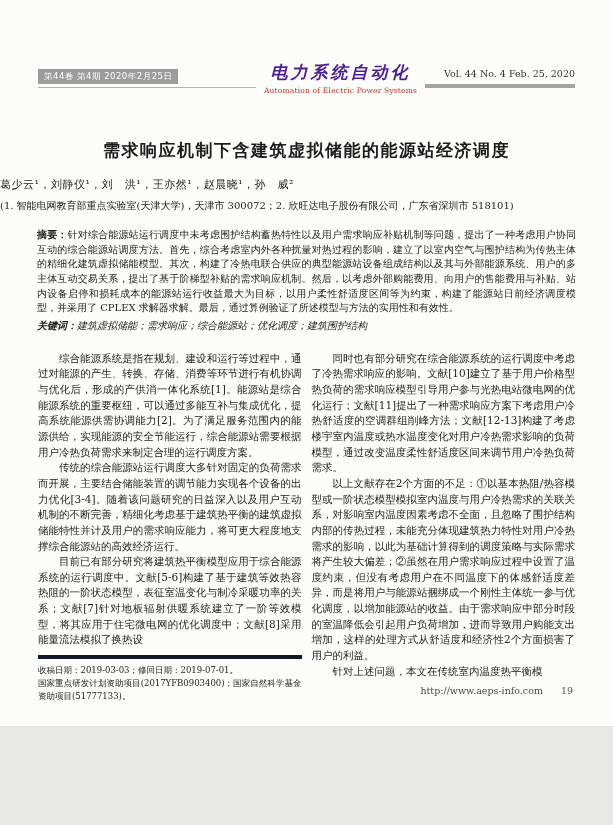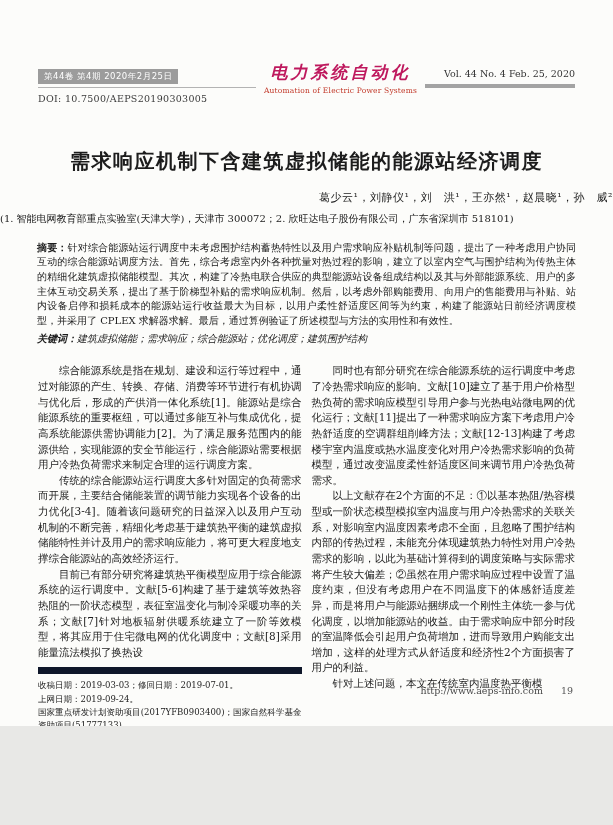--- a/index.html
+++ b/index.html
@@ -13,46 +13,46 @@
   .h-left { flex:0 0 218px; }
   .badge-row { border-bottom:1px solid #b3b3b3; padding-bottom:3px; }
   .issue-badge {
     display:inline-block; background:#9c9c9c; color:#ffffff;
     font-size:8.5px; line-height:1; padding:3px 6px; letter-spacing:0.5px;
     font-family:"DejaVu Sans","Liberation Sans",sans-serif;
   }
   .doi { font-size:9.5px; color:#3a3a3a; margin-top:5px; letter-spacing:0.3px; }
   .h-center { flex:1; text-align:center; margin-top:-3px; }
   .journal-cn {
-    color:#be185d; font-size:17px; font-weight:bold; font-style:italic;
+    color:#4c1d95; font-size:17px; font-weight:bold; font-style:italic;
     letter-spacing:3px; font-family:"DejaVu Serif","Liberation Serif",serif;
   }
   .journal-en { color:#c2392a; font-size:7.5px; margin-top:2px; letter-spacing:0.2px; }
   .h-right { flex:0 0 150px; text-align:right; }
   .vol-row { border-bottom:4px solid #a3a3a3; padding:4px 0 5px; font-size:9.5px; color:#333; }
   
-  .article-title { text-align:center; font-size:20px; font-weight:bold; letter-spacing:1.5px; margin:44px 30px 0; }
-  .authors { text-align:right; font-size:11px; margin-top:15px; letter-spacing:0.5px; }
+  .article-title { text-align:center; font-size:17px; font-weight:bold; letter-spacing:1.5px; margin:44px 30px 0; }
+  .authors { text-align:left; font-size:11px; margin-top:15px; letter-spacing:0.5px; }
   .affiliation { font-size:10px; margin-top:7px; color:#222; }
   
   .abstract { margin:15px 37px 0; font-size:10px; line-height:1.47; text-align:justify; }
   .kw-line { margin:3px 37px 0; font-size:10px; line-height:1.47; text-align:justify;font-style:italic; }
   .lbl { font-weight:bold; font-family:"DejaVu Sans","Liberation Sans",sans-serif; }
   
   .columns { display:flex; gap:10px; margin:17px 38px 0; }
   .col { flex:1; min-width:0; font-size:10.5px; line-height:1.49; text-align:justify; }
   .col p { margin:0; text-indent:2em; }
   .col p.no-indent { text-indent:0; }
   .section-heading {
     font-weight:bold; font-size:11.5px; margin:0 0 9px;
     font-family:"DejaVu Sans","Liberation Sans",sans-serif;
   }
   .section-heading .num { margin-right:16px; }
   
-  .footnotes { margin-top:7px; border-top:7px solid #0f172a; padding-top:5px;
+  .footnotes { margin-top:7px; border-top:4px solid #0f172a; padding-top:5px;
     font-size:8.5px; line-height:1.55; color:#222; text-align:justify; }
   .footnotes div { margin:0; }
   
   .page-footer { position:absolute; right:40px; bottom:30px; font-size:9.5px; color:#474747; }
   .page-footer .pageno { margin-left:18px; color:#555; }
   .watermark {
     position:absolute; left:0; bottom:5px; width:100%; text-align:center;
     font-size:12.5px; color:#2d2a28; letter-spacing:0.5px;
     font-family:"DejaVu Sans","Liberation Sans",sans-serif;
   }
@@ -60,21 +60,20 @@
 </head>
 <body>
 
 <div class="page">
 
   <div class="header">
     <div class="h-left">
       <div class="badge-row">
         <span class="issue-badge">第44卷 第4期 2020年2月25日</span>
       </div>
-      <div class="doi">DOI: 10.7500/AEPS20190303005</div>
     </div>
     <div class="h-center">
       <div class="journal-cn">电力系统自动化</div>
       <div class="journal-en">Automation of Electric Power Systems</div>
     </div>
     <div class="h-right">
       <div class="vol-row">Vol. 44 No. 4 Feb. 25, 2020</div>
     </div>
   </div>
 
@@ -91,21 +90,20 @@
   </div>
 
   <div class="columns">
 
     <div class="col">
       <p>综合能源系统是指在规划、建设和运行等过程中，通过对能源的产生、转换、存储、消费等环节进行有机协调与优化后，形成的产供消一体化系统[1]。能源站是综合能源系统的重要枢纽，可以通过多能互补与集成优化，提高系统能源供需协调能力[2]。为了满足服务范围内的能源供给，实现能源的安全节能运行，综合能源站需要根据用户冷热负荷需求来制定合理的运行调度方案。</p>
       <p>传统的综合能源站运行调度大多针对固定的负荷需求而开展，主要结合储能装置的调节能力实现各个设备的出力优化[3-4]。随着该问题研究的日益深入以及用户互动机制的不断完善，精细化考虑基于建筑热平衡的建筑虚拟储能特性并计及用户的需求响应能力，将可更大程度地支撑综合能源站的高效经济运行。</p>
       <p>目前已有部分研究将建筑热平衡模型应用于综合能源系统的运行调度中。文献[5-6]构建了基于建筑等效热容热阻的一阶状态模型，表征室温变化与制冷采暖功率的关系；文献[7]针对地板辐射供暖系统建立了一阶等效模型，将其应用于住宅微电网的优化调度中；文献[8]采用能量流法模拟了换热设</p>
       <div class="footnotes">
         <div>收稿日期：2019-03-03；修回日期：2019-07-01。</div>
-        <div>上网日期：2019-09-24。</div>
         <div>国家重点研发计划资助项目(2017YFB0903400)；国家自然科学基金资助项目(51777133)。</div>
       </div>
     </div>
 
     <div class="col">
       <p>同时也有部分研究在综合能源系统的运行调度中考虑了冷热需求响应的影响。文献[10]建立了基于用户价格型热负荷的需求响应模型引导用户参与光热电站微电网的优化运行；文献[11]提出了一种需求响应方案下考虑用户冷热舒适度的空调群组削峰方法；文献[12-13]构建了考虑楼宇室内温度或热水温度变化对用户冷热需求影响的负荷模型，通过改变温度柔性舒适度区间来调节用户冷热负荷需求。</p>
       <p>以上文献存在2个方面的不足：①以基本热阻/热容模型或一阶状态模型模拟室内温度与用户冷热需求的关联关系，对影响室内温度因素考虑不全面，且忽略了围护结构内部的传热过程，未能充分体现建筑热力特性对用户冷热需求的影响，以此为基础计算得到的调度策略与实际需求将产生较大偏差；②虽然在用户需求响应过程中设置了温度约束，但没有考虑用户在不同温度下的体感舒适度差异，而是将用户与能源站捆绑成一个刚性主体统一参与优化调度，以增加能源站的收益。由于需求响应中部分时段的室温降低会引起用户负荷增加，进而导致用户购能支出增加，这样的处理方式从舒适度和经济性2个方面损害了用户的利益。</p>
       <p>针对上述问题，本文在传统室内温度热平衡模</p>
     </div>
 

